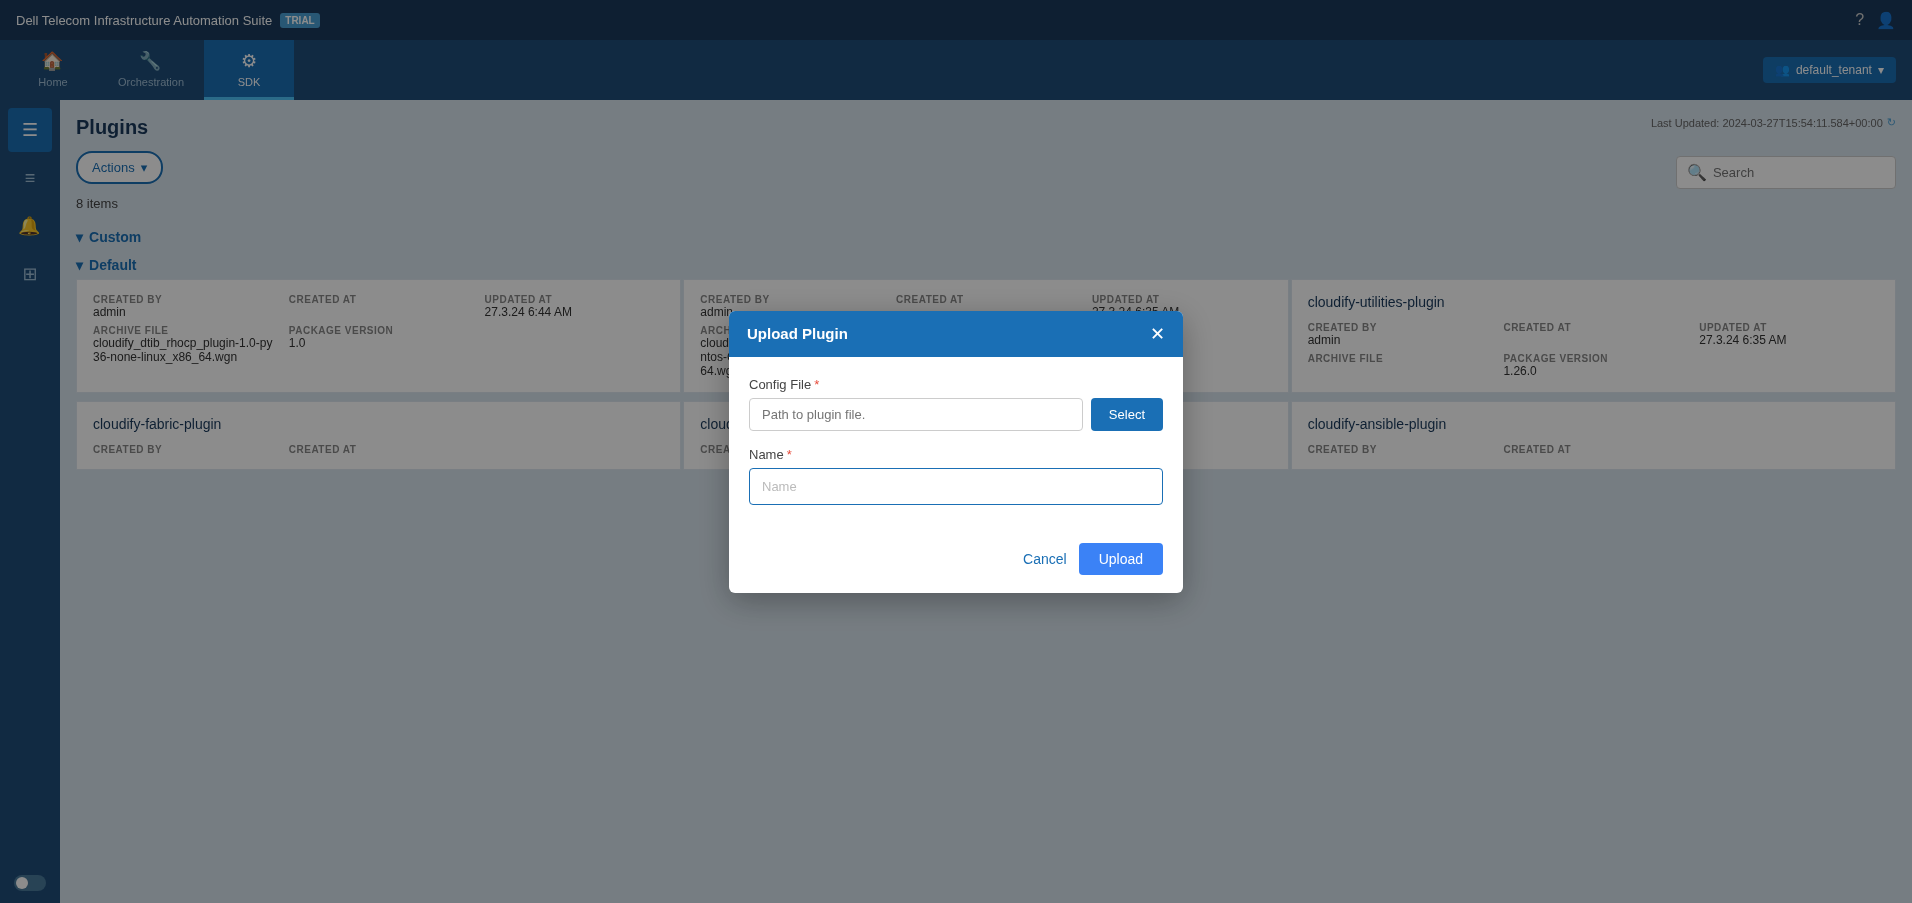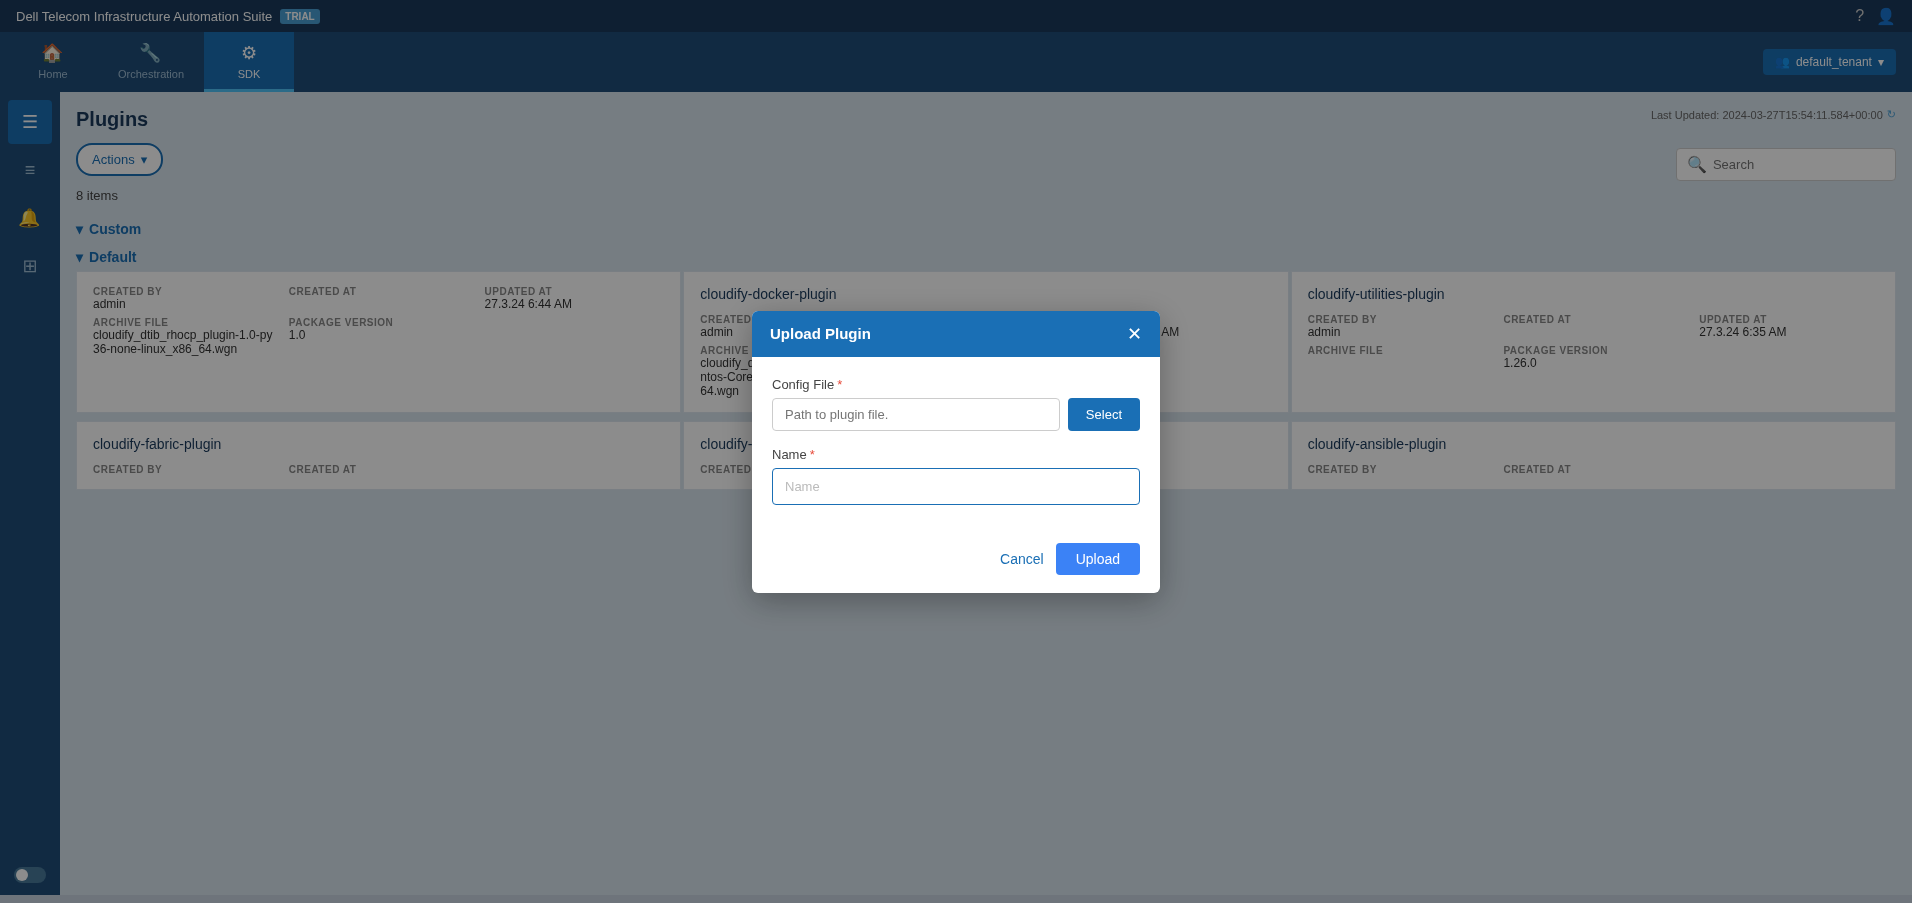--- a/index.html
+++ b/index.html
@@ -1,21 +1,21 @@
 <!DOCTYPE html>
 <html><head>
   <meta charset="utf-8">
   <style>
     * { box-sizing: border-box; margin: 0; padding: 0; }
     body { font-family: 'Segoe UI', Arial, sans-serif; background: #c8d4e0; height: 903px; overflow: hidden; }
 
     
     .topbar {
       background: #1a3a5c;
-      height: 32px;
+      height: 40px;
       display: flex;
       align-items: center;
       justify-content: space-between;
       padding: 8px 16px;
     }
     .topbar-left { display: flex; align-items: center; gap: 8px; }
     .topbar-title { color: #fff; font-size: 13px; font-weight: 500; }
     .trial-badge {
       background: #4a9fd4;
       color: #fff;
@@ -258,21 +258,21 @@
       z-index: 100;
       display: flex;
       align-items: center;
       justify-content: center;
     }
 
     
     .modal {
       background: #fff;
       border-radius: 6px;
-      width: 408px;
+      width: 454px;
       box-shadow: 0 8px 32px rgba(0,0,0,0.3);
       overflow: hidden;
     }
     .modal-header {
       background: #1a6fb5;
       padding: 14px 18px;
       display: flex;
       align-items: center;
       justify-content: space-between;
     }
@@ -465,21 +465,20 @@
             <div class="meta-value">cloudify_dtib_rhocp_plugin-1.0-py36-none-linux_x86_64.wgn</div>
           </div>
           <div>
             <div class="meta-label">PACKAGE VERSION</div>
             <div class="meta-value">1.0</div>
           </div>
         </div>
       </div>
 
       <div class="plugin-card">
-        <div class="plugin-name">cloudify-docker-plugin</div>
         <div class="plugin-meta">
           <div>
             <div class="meta-label">CREATED BY</div>
             <div class="meta-value">admin</div>
           </div>
           <div>
             <div class="meta-label">CREATED AT</div>
             <div class="meta-value"></div>
           </div>
           <div>

